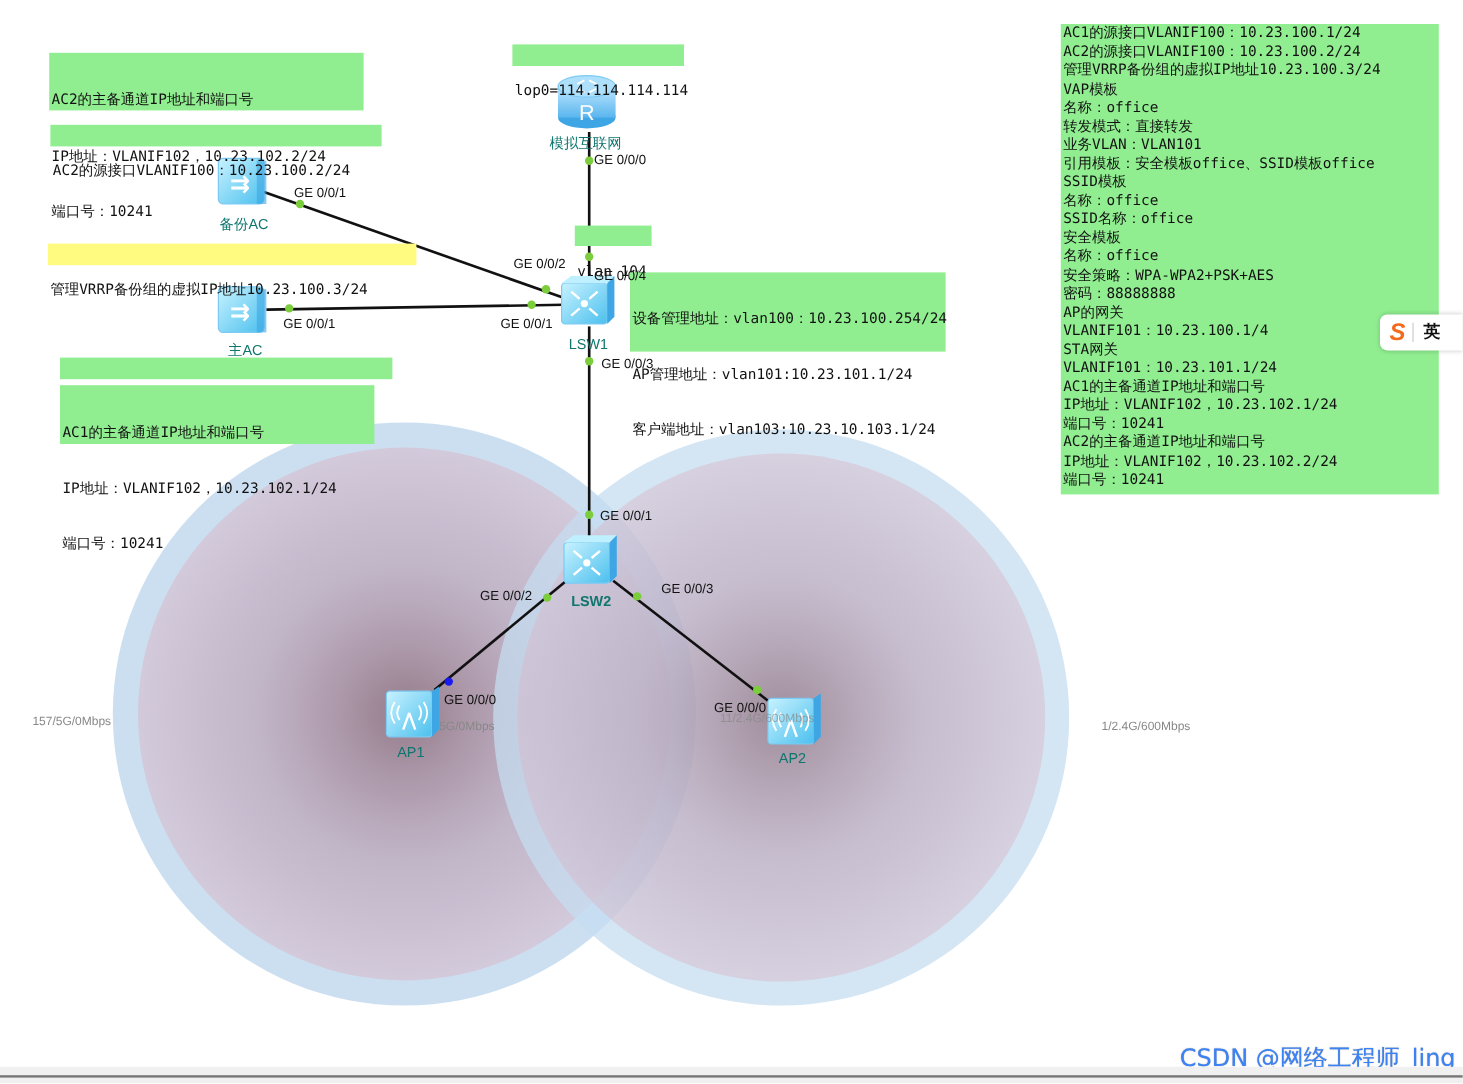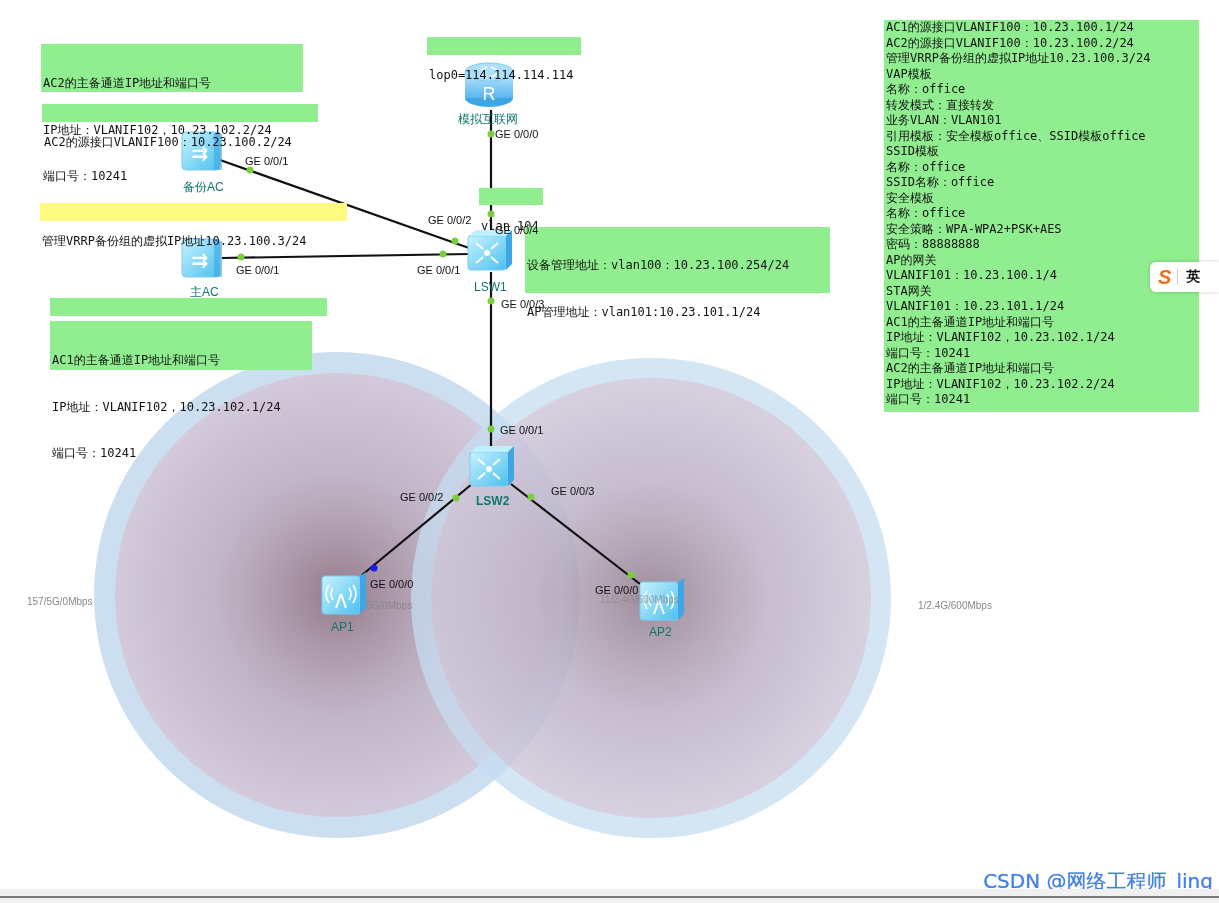--- a/index.html
+++ b/index.html
@@ -121,32 +121,33 @@
 </svg>
 
 <div class="note" style="left:41px;top:44px;width:262px;height:48px;padding-top:1px;">
   <span class="line">AC2的主备通道IP地址和端口号</span>
   <span class="line">IP地址：VLANIF102，10.23.102.2/24</span>
   <span class="line">端口号：10241</span>
 </div>
 <div class="note" style="left:42px;top:104px;width:276px;height:18px;">
   <span class="line">AC2的源接口VLANIF100：10.23.100.2/24</span>
 </div>
-<div class="note" style="left:427px;top:37px;width:154px;height:18px;">
+<div class="note" style="left:427px;top:37px;width:143px;height:18px;">
   <span class="line">lop0=114.114.114.114</span>
 </div>
 <div class="note yellow" style="left:40px;top:203px;width:307px;height:18px;">
   <span class="line">管理VRRP备份组的虚拟IP地址10.23.100.3/24</span>
 </div>
 <div class="note" style="left:479px;top:188px;width:64px;height:17px;">
   <span class="line">vlan 104</span>
 </div>
-<div class="note" style="left:525px;top:227px;width:305px;height:66px;">
+<div class="note" style="left:525px;top:227px;width:263px;height:66px;">
   <span class="line">设备管理地址：vlan100：10.23.100.254/24</span>
   <span class="line">AP管理地址：vlan101:10.23.101.1/24</span>
+  <span class="line">客户端地址：vlan103:10.23.10.103.1/24</span>
 </div>
 <div class="note" style="left:50px;top:298px;width:277px;height:18px;">
   <span class="line">AC1的源接口VLANIF100：10.23.100.1/24</span>
 </div>
 <div class="note" style="left:50px;top:321px;width:262px;height:49px;padding-top:1px;">
   <span class="line">AC1的主备通道IP地址和端口号</span>
   <span class="line">IP地址：VLANIF102，10.23.102.1/24</span>
   <span class="line">端口号：10241</span>
 </div>
 <div class="note" id="config-note" style="left:884px;top:20px;width:315px;height:392px;"><span class="line">AC1的源接口VLANIF100：10.23.100.1/24</span><span class="line">AC2的源接口VLANIF100：10.23.100.2/24</span><span class="line">管理VRRP备份组的虚拟IP地址10.23.100.3/24</span><span class="line">VAP模板</span><span class="line">名称：office</span><span class="line">转发模式：直接转发</span><span class="line">业务VLAN：VLAN101</span><span class="line">引用模板：安全模板office、SSID模板office</span><span class="line">SSID模板</span><span class="line">名称：office</span><span class="line">SSID名称：office</span><span class="line">安全模板</span><span class="line">名称：office</span><span class="line">安全策略：WPA-WPA2+PSK+AES</span><span class="line">密码：88888888</span><span class="line">AP的网关</span><span class="line">VLANIF101：10.23.100.1/4</span><span class="line">STA网关</span><span class="line">VLANIF101：10.23.101.1/24</span><span class="line">AC1的主备通道IP地址和端口号</span><span class="line">IP地址：VLANIF102，10.23.102.1/24</span><span class="line">端口号：10241</span><span class="line">AC2的主备通道IP地址和端口号</span><span class="line">IP地址：VLANIF102，10.23.102.2/24</span><span class="line">端口号：10241</span></div>

